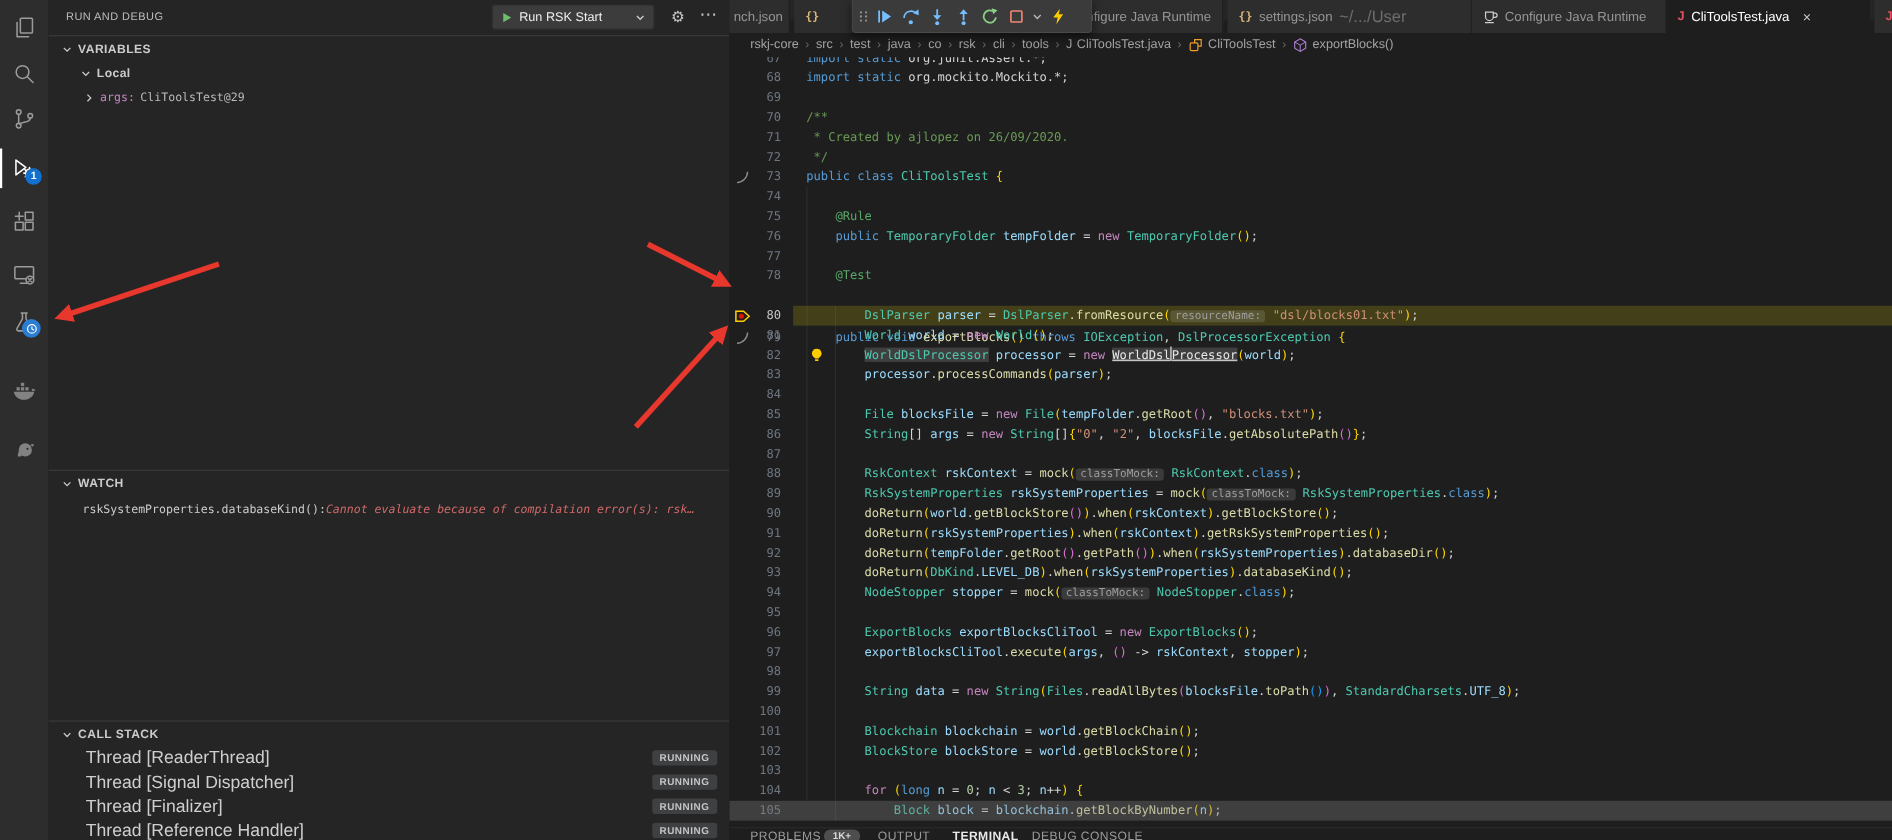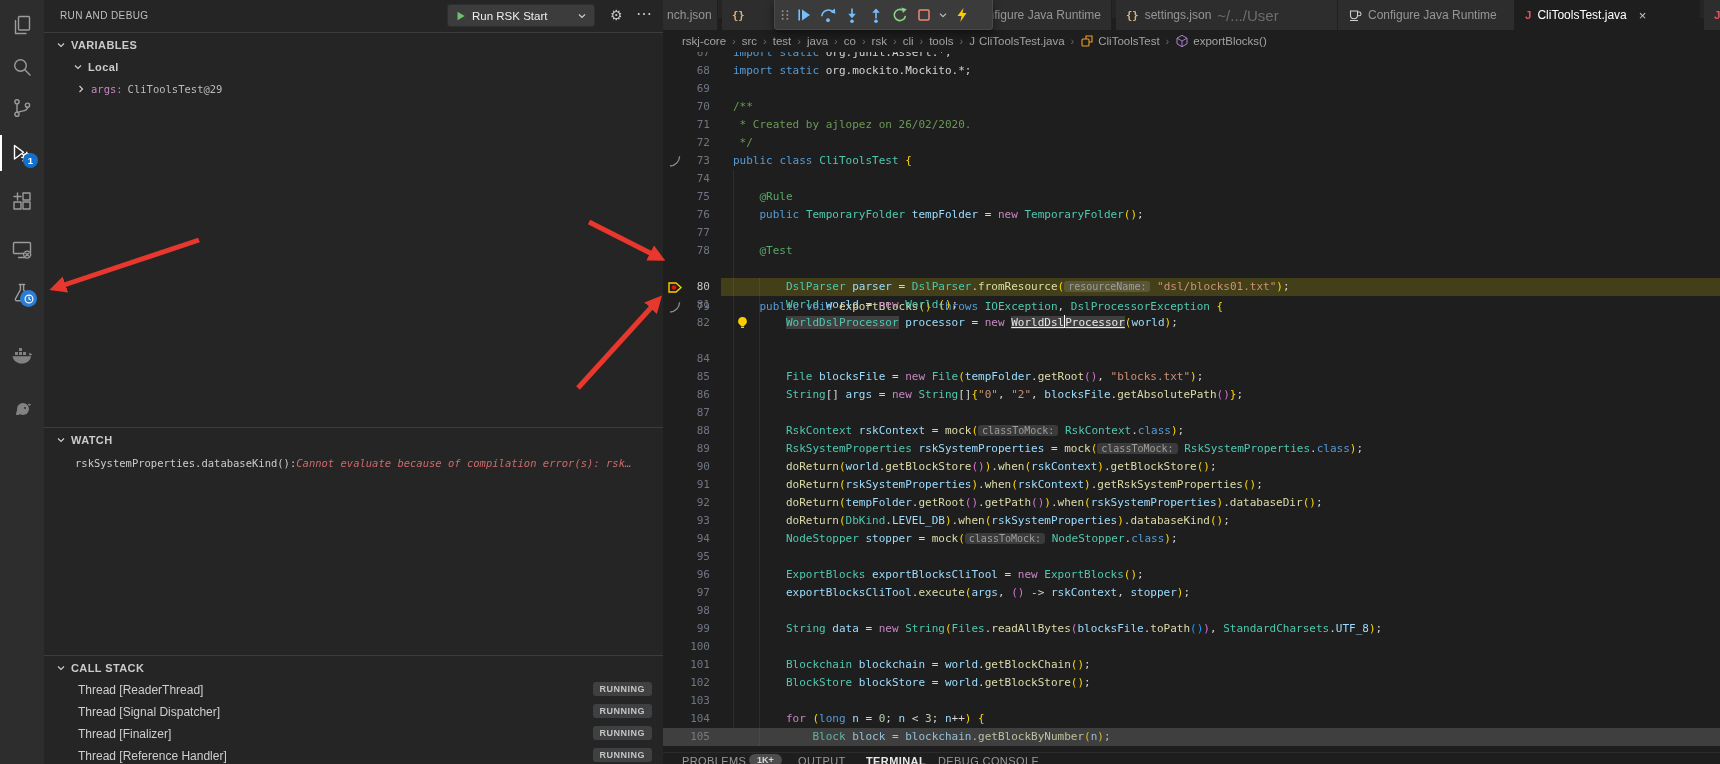--- a/index.html
+++ b/index.html
@@ -31,21 +31,21 @@
   .sb-row{position:absolute;left:0;right:0;height:22px;display:flex;align-items:center;}
   .sb-header{font-weight:bold;font-size:11px;color:#cbcbcb;letter-spacing:.4px;}
   .twisty{margin:0 5px 0 12px;}
   .sb-divider{position:absolute;left:0;right:0;border-top:1px solid #3c3c3c;}
   .mono{font-family:"DejaVu Sans Mono",monospace;font-size:10.5px;}
   .this-name{color:#c586c0;margin-right:5px;}
   .this-val{color:#bbbbbb;}
   .watch-row{white-space:nowrap;overflow:hidden;}
   .watch-expr{color:#cccccc;}
   .watch-err{color:#d16969;font-style:italic;}
-  .thread-label{margin-left:34px;font-size:12px;color:#cfcfcf;}
+  .thread-label{margin-left:34px;font-size:16px;color:#cfcfcf;}
   .thread-badge{position:absolute;right:11px;top:3px;background:#3f4042;border-radius:3px;
                 font-size:9px;padding:2px 7px;color:#c5c5c5;letter-spacing:.5px;font-weight:bold;}
 
   
   .editor{position:absolute;top:0;left:663px;right:0;bottom:0;background:#1e1e1e;}
   .tabbar{position:absolute;top:0;left:0;right:0;height:18px;background:#252526;}
   .tab{position:absolute;top:0;height:30px;background:#2d2d2d;display:flex;align-items:center;
        font-size:12px;color:#969696;border-right:1px solid #1f1f1f;box-sizing:border-box;
        padding:0 10px;overflow:hidden;white-space:nowrap;}
   .tab.active{background:#1e1e1e;color:#ffffff;}
@@ -410,21 +410,21 @@
           <span>exportBlocks()</span>
         </span>
       </div>
     <div class="code" id="code">
         <div class="iguide" style="left: 70px; top: 118px; height: 558px;"></div>
         <div class="iguide" style="left: 96px; top: 226px; height: 468px;"></div>
         <div class="cl" style="top: -8px;"><span class="ln">67</span><span class="ct"><span class="tk-k">import</span><span class="tk-d"> </span><span class="tk-k">static</span><span class="tk-d"> org.junit.Assert.*;</span></span></div>
         <div class="cl" style="top: 10px;"><span class="ln">68</span><span class="ct"><span class="tk-k">import</span><span class="tk-d"> </span><span class="tk-k">static</span><span class="tk-d"> org.mockito.Mockito.*;</span></span></div>
         <div class="cl" style="top: 28px;"><span class="ln">69</span><span class="ct"></span></div>
         <div class="cl" style="top: 46px;"><span class="ln">70</span><span class="ct"><span class="tk-c">/**</span></span></div>
-        <div class="cl" style="top: 64px;"><span class="ln">71</span><span class="ct"><span class="tk-c"> * Created by ajlopez on 26/02/2020.</span></span></div>
+        <div class="cl" style="top: 64px;"><span class="ln">71</span><span class="ct"><span class="tk-c"> * Created by ajlopez on 26/09/2020.</span></span></div>
         <div class="cl" style="top: 82px;"><span class="ln">72</span><span class="ct"><span class="tk-c"> */</span></span></div>
         <div class="cl" style="top: 100px;"><span class="ln">73</span><div class="glyph"><svg width="16" height="16" viewBox="0 0 16 16">
               <path d="M3 13A10 10 0 0 0 12.6 3.2" fill="none" stroke="#8a8a8a" stroke-width="1.3"></path>
             </svg></div><span class="ct"><span class="tk-k">public</span><span class="tk-d"> </span><span class="tk-k">class</span><span class="tk-d"> </span><span class="tk-t">CliToolsTest</span><span class="tk-d"> </span><span class="tk-p1">{</span></span></div>
         <div class="cl" style="top: 118px;"><span class="ln">74</span><span class="ct"></span></div>
         <div class="cl" style="top: 136px;"><span class="ln">75</span><span class="ct"><span class="tk-d">    </span><span class="tk-a">@Rule</span></span></div>
         <div class="cl" style="top: 154px;"><span class="ln">76</span><span class="ct"><span class="tk-d">    </span><span class="tk-k">public</span><span class="tk-d"> </span><span class="tk-t">TemporaryFolder</span><span class="tk-d"> </span><span class="tk-v">tempFolder</span><span class="tk-d"> = </span><span class="tk-m">new</span><span class="tk-d"> </span><span class="tk-t">TemporaryFolder</span><span class="tk-p1">()</span><span class="tk-d">;</span></span></div>
         <div class="cl" style="top: 172px;"><span class="ln">77</span><span class="ct"></span></div>
         <div class="cl" style="top: 190px;"><span class="ln">78</span><span class="ct"><span class="tk-d">    </span><span class="tk-a">@Test</span></span></div>
         <div class="cl" style="top: 208px; margin-top: 38px;"><span class="ln">79</span><div class="glyph"><svg width="16" height="16" viewBox="0 0 16 16">
@@ -432,20 +432,21 @@
             </svg></div><span class="ct"><span class="tk-d">    </span><span class="tk-k">public</span><span class="tk-d"> </span><span class="tk-k">void</span><span class="tk-d"> </span><span class="tk-f">exportBlocks</span><span class="tk-p1">()</span><span class="tk-d"> </span><span class="tk-k">throws</span><span class="tk-d"> </span><span class="tk-t">IOException</span><span class="tk-d">, </span><span class="tk-t">DslProcessorException</span><span class="tk-d"> </span><span class="tk-p1">{</span></span></div>
         <div class="cl current" style="top: 226px;"><span class="ln">80</span><div class="glyph"><svg width="16" height="16" viewBox="0 0 16 16">
               <path d="M2 4h7l5 4.5L9 13H2z" fill="none" stroke="#ffcc00" stroke-width="1.4"></path>
               <circle cx="7" cy="8.5" r="2.3" fill="#e51400"></circle>
             </svg></div><span class="ct"><span class="tk-d">        </span><span class="tk-t">DslParser</span><span class="tk-d"> </span><span class="tk-v">parser</span><span class="tk-d"> = </span><span class="tk-t">DslParser</span><span class="tk-d">.</span><span class="tk-f">fromResource</span><span class="tk-p1">(</span><span class="tk-h">resourceName:</span><span class="tk-d"> </span><span class="tk-s">"dsl/blocks01.txt"</span><span class="tk-p1">)</span><span class="tk-d">;</span></span></div>
         <div class="cl" style="top: 244px;"><span class="ln">81</span><span class="ct"><span class="tk-d">        </span><span class="tk-t">World</span><span class="tk-d"> </span><span class="tk-v">world</span><span class="tk-d"> = </span><span class="tk-m">new</span><span class="tk-d"> </span><span class="tk-t">World</span><span class="tk-p1">()</span><span class="tk-d">;</span></span></div>
         <div class="cl" style="top: 262px;"><span class="ln">82</span><div class="bulb"><svg width="13" height="13" viewBox="0 0 13 13">
               <path d="M6.5 1a4.3 4.3 0 0 1 2.4 7.9c-.5.35-.8.6-.8 1.1H4.9c0-.5-.3-.75-.8-1.1A4.3 4.3 0 0 1 6.5 1z" fill="#ffcc00"></path>
               <rect x="4.9" y="10.6" width="3.2" height="1.5" rx=".5" fill="#ffcc00"></rect>
             </svg></div><span class="ct"><span class="tk-d">        </span><span class="tk-w1">WorldDslProcessor</span><span class="tk-d"> </span><span class="tk-v">processor</span><span class="tk-d"> = </span><span class="tk-m">new</span><span class="tk-d"> </span><span class="tk-w2">WorldDsl</span><span class="tk-cu"></span><span class="tk-w2">Processor</span><span class="tk-p1">(</span><span class="tk-v">world</span><span class="tk-p1">)</span><span class="tk-d">;</span></span></div>
+        <div class="cl" style="top: 280px;"><span class="ln">83</span><span class="ct"><span class="tk-d">        </span><span class="tk-v">processor</span><span class="tk-d">.</span><span class="tk-f">processCommands</span><span class="tk-p1">(</span><span class="tk-v">parser</span><span class="tk-p1">)</span><span class="tk-d">;</span></span></div>
         <div class="cl" style="top: 298px;"><span class="ln">84</span><span class="ct"></span></div>
         <div class="cl" style="top: 316px;"><span class="ln">85</span><span class="ct"><span class="tk-d">        </span><span class="tk-t">File</span><span class="tk-d"> </span><span class="tk-v">blocksFile</span><span class="tk-d"> = </span><span class="tk-m">new</span><span class="tk-d"> </span><span class="tk-t">File</span><span class="tk-p1">(</span><span class="tk-v">tempFolder</span><span class="tk-d">.</span><span class="tk-f">getRoot</span><span class="tk-p2">()</span><span class="tk-d">, </span><span class="tk-s">"blocks.txt"</span><span class="tk-p1">)</span><span class="tk-d">;</span></span></div>
         <div class="cl" style="top: 334px;"><span class="ln">86</span><span class="ct"><span class="tk-d">        </span><span class="tk-t">String</span><span class="tk-d">[] </span><span class="tk-v">args</span><span class="tk-d"> = </span><span class="tk-m">new</span><span class="tk-d"> </span><span class="tk-t">String</span><span class="tk-d">[]</span><span class="tk-p1">{</span><span class="tk-s">"0"</span><span class="tk-d">, </span><span class="tk-s">"2"</span><span class="tk-d">, </span><span class="tk-v">blocksFile</span><span class="tk-d">.</span><span class="tk-f">getAbsolutePath</span><span class="tk-p2">()</span><span class="tk-p1">}</span><span class="tk-d">;</span></span></div>
         <div class="cl" style="top: 352px;"><span class="ln">87</span><span class="ct"></span></div>
         <div class="cl" style="top: 370px;"><span class="ln">88</span><span class="ct"><span class="tk-d">        </span><span class="tk-t">RskContext</span><span class="tk-d"> </span><span class="tk-v">rskContext</span><span class="tk-d"> = </span><span class="tk-f">mock</span><span class="tk-p1">(</span><span class="tk-h">classToMock:</span><span class="tk-d"> </span><span class="tk-t">RskContext</span><span class="tk-d">.</span><span class="tk-k">class</span><span class="tk-p1">)</span><span class="tk-d">;</span></span></div>
         <div class="cl" style="top: 388px;"><span class="ln">89</span><span class="ct"><span class="tk-d">        </span><span class="tk-t">RskSystemProperties</span><span class="tk-d"> </span><span class="tk-v">rskSystemProperties</span><span class="tk-d"> = </span><span class="tk-f">mock</span><span class="tk-p1">(</span><span class="tk-h">classToMock:</span><span class="tk-d"> </span><span class="tk-t">RskSystemProperties</span><span class="tk-d">.</span><span class="tk-k">class</span><span class="tk-p1">)</span><span class="tk-d">;</span></span></div>
         <div class="cl" style="top: 406px;"><span class="ln">90</span><span class="ct"><span class="tk-d">        </span><span class="tk-f">doReturn</span><span class="tk-p1">(</span><span class="tk-v">world</span><span class="tk-d">.</span><span class="tk-f">getBlockStore</span><span class="tk-p2">()</span><span class="tk-p1">)</span><span class="tk-d">.</span><span class="tk-f">when</span><span class="tk-p1">(</span><span class="tk-v">rskContext</span><span class="tk-p1">)</span><span class="tk-d">.</span><span class="tk-f">getBlockStore</span><span class="tk-p1">()</span><span class="tk-d">;</span></span></div>
         <div class="cl" style="top: 424px;"><span class="ln">91</span><span class="ct"><span class="tk-d">        </span><span class="tk-f">doReturn</span><span class="tk-p1">(</span><span class="tk-v">rskSystemProperties</span><span class="tk-p1">)</span><span class="tk-d">.</span><span class="tk-f">when</span><span class="tk-p1">(</span><span class="tk-v">rskContext</span><span class="tk-p1">)</span><span class="tk-d">.</span><span class="tk-f">getRskSystemProperties</span><span class="tk-p1">()</span><span class="tk-d">;</span></span></div>
         <div class="cl" style="top: 442px;"><span class="ln">92</span><span class="ct"><span class="tk-d">        </span><span class="tk-f">doReturn</span><span class="tk-p1">(</span><span class="tk-v">tempFolder</span><span class="tk-d">.</span><span class="tk-f">getRoot</span><span class="tk-p2">()</span><span class="tk-d">.</span><span class="tk-f">getPath</span><span class="tk-p2">()</span><span class="tk-p1">)</span><span class="tk-d">.</span><span class="tk-f">when</span><span class="tk-p1">(</span><span class="tk-v">rskSystemProperties</span><span class="tk-p1">)</span><span class="tk-d">.</span><span class="tk-f">databaseDir</span><span class="tk-p1">()</span><span class="tk-d">;</span></span></div>
         <div class="cl" style="top: 460px;"><span class="ln">93</span><span class="ct"><span class="tk-d">        </span><span class="tk-f">doReturn</span><span class="tk-p1">(</span><span class="tk-t">DbKind</span><span class="tk-d">.</span><span class="tk-v">LEVEL_DB</span><span class="tk-p1">)</span><span class="tk-d">.</span><span class="tk-f">when</span><span class="tk-p1">(</span><span class="tk-v">rskSystemProperties</span><span class="tk-p1">)</span><span class="tk-d">.</span><span class="tk-f">databaseKind</span><span class="tk-p1">()</span><span class="tk-d">;</span></span></div>

